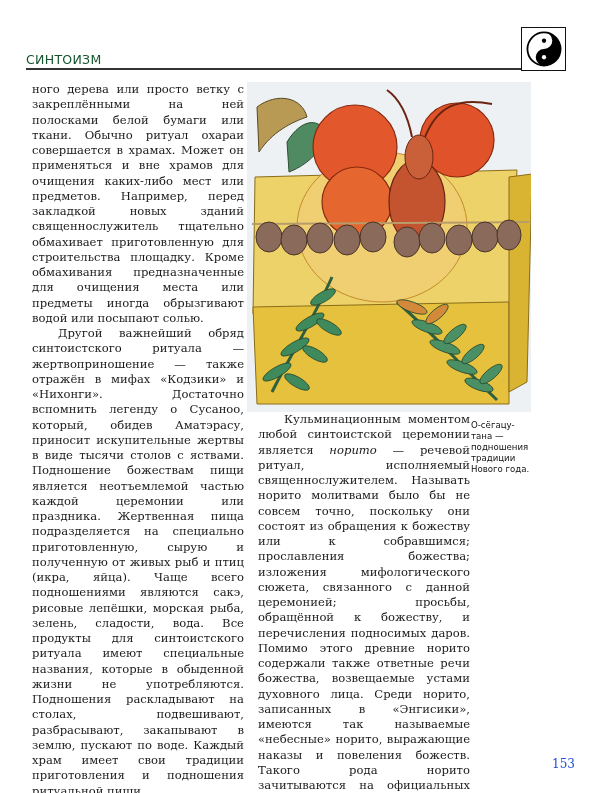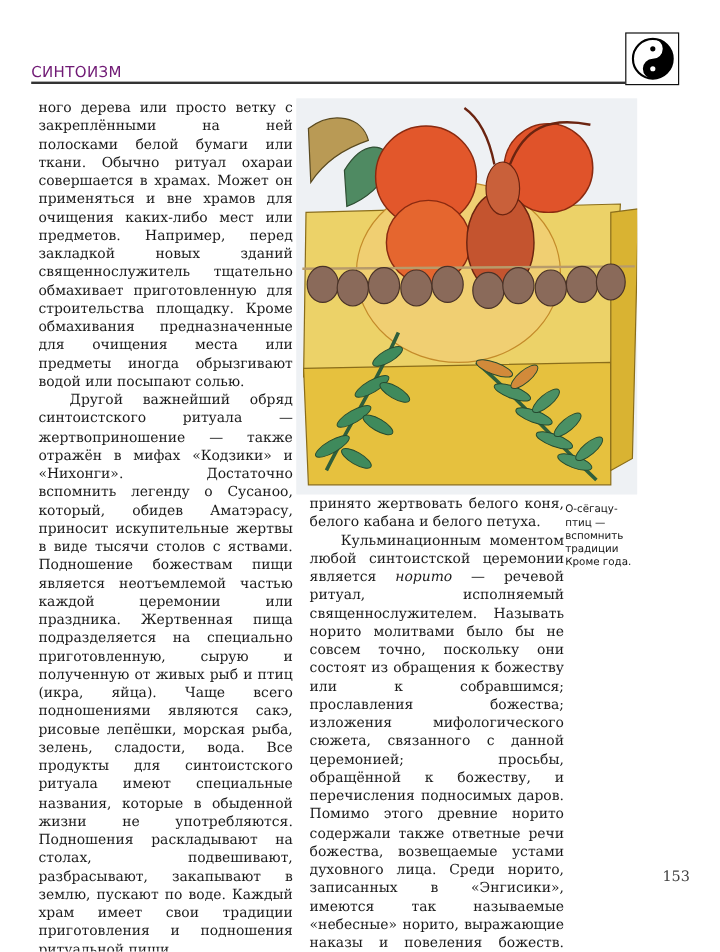--- a/index.html
+++ b/index.html
@@ -3,21 +3,21 @@
   <meta charset="utf-8">
   <style>
     html, body { margin: 0; padding: 0; }
     body {
       width: 600px; height: 793px; background: #ffffff; position: relative; overflow: hidden;
       font-family: "DejaVu Serif", "Liberation Serif", serif; color: #1a1a1a;
     }
     .header-title {
       position: absolute; left: 26px; top: 52px;
       font-family: "DejaVu Sans", "Liberation Sans", sans-serif; font-size: 12.5px; letter-spacing: 0.3px;
-      color: #701a75;
+      color: #14532d;
     }
     .header-rule {
       position: absolute; left: 26px; top: 68px; width: 496px; height: 0;
       border-top: 2px solid #333;
     }
     .emblem {
       position: absolute; left: 521px; top: 27px; width: 45px; height: 44px;
       border: 1.5px solid #111; background: #fff; box-sizing: border-box;
       display: flex; align-items: center; justify-content: center;
     }
@@ -31,22 +31,22 @@
     .illustration {
       position: absolute; left: 247px; top: 82px; width: 284px; height: 330px;
       background: #eef1f4;
     }
     .caption {
       position: absolute; left: 471px; top: 420px; width: 70px;
       font-family: "DejaVu Sans", "Liberation Sans", sans-serif; font-weight: normal;
       font-size: 8.6px; line-height: 11px; color: #111;
     }
     .page-number {
-      position: absolute; left: 552px; top: 723px;
-      font-size: 12px; color: #404040;
+      position: absolute; left: 552px; top: 757px;
+      font-size: 12px; color: #1d4ed8;
     }
     em { }
   </style>
 </head>
 <body>
 
 <div class="header-title">СИНТОИЗМ</div>
 <div class="header-rule"></div>
 <div class="emblem">
   <svg width="36" height="36" viewBox="0 0 100 100">
@@ -121,25 +121,24 @@
       <ellipse cx="190" cy="232" rx="14" ry="5" transform="rotate(-40 190 232)" fill="#d28a3a"></ellipse>
       <ellipse cx="208" cy="252" rx="14" ry="5" transform="rotate(-40 208 252)"></ellipse>
       <ellipse cx="226" cy="272" rx="14" ry="5" transform="rotate(-40 226 272)"></ellipse>
       <ellipse cx="244" cy="292" rx="14" ry="5" transform="rotate(-40 244 292)"></ellipse>
     </g>
   </svg>
 </div>
 
 <div class="caption">
   <div>О-сёгацу-</div>
-  <div>птиц —</div>
-  <div>вспомнить</div>
+  <div>тана —</div>
+  <div>подношения</div>
   <div>традиции</div>
-  <div>Кроме года.</div>
+  <div>Нового года.</div>
 </div>
 
 <div class="col col2">
-  <p>принято жертвовать белого коня, белого кабана и белого петуха.</p>
   <p class="indent"><span>Кульминационным моментом любой синтоистской церемонии является </span><em>норито</em><span> — речевой ритуал, исполняемый священнослужителем. Называть норито молитвами было бы не совсем точно, поскольку они состоят из обращения к божеству или к собравшимся; прославления божества; изложения мифологического сюжета, связанного с данной церемонией; просьбы, обращённой к божеству, и перечисления подносимых даров. Помимо этого древние норито содержали также ответные речи божества, возвещаемые устами духовного лица. Среди норито, записанных в «Энгисики», имеются так называемые «небесные» норито, выражающие наказы и повеления божеств. Такого рода норито зачитываются на официальных церемониях.</span></p>
 
 </div>
 
 <div class="page-number">153</div>
 
 </body></html>

